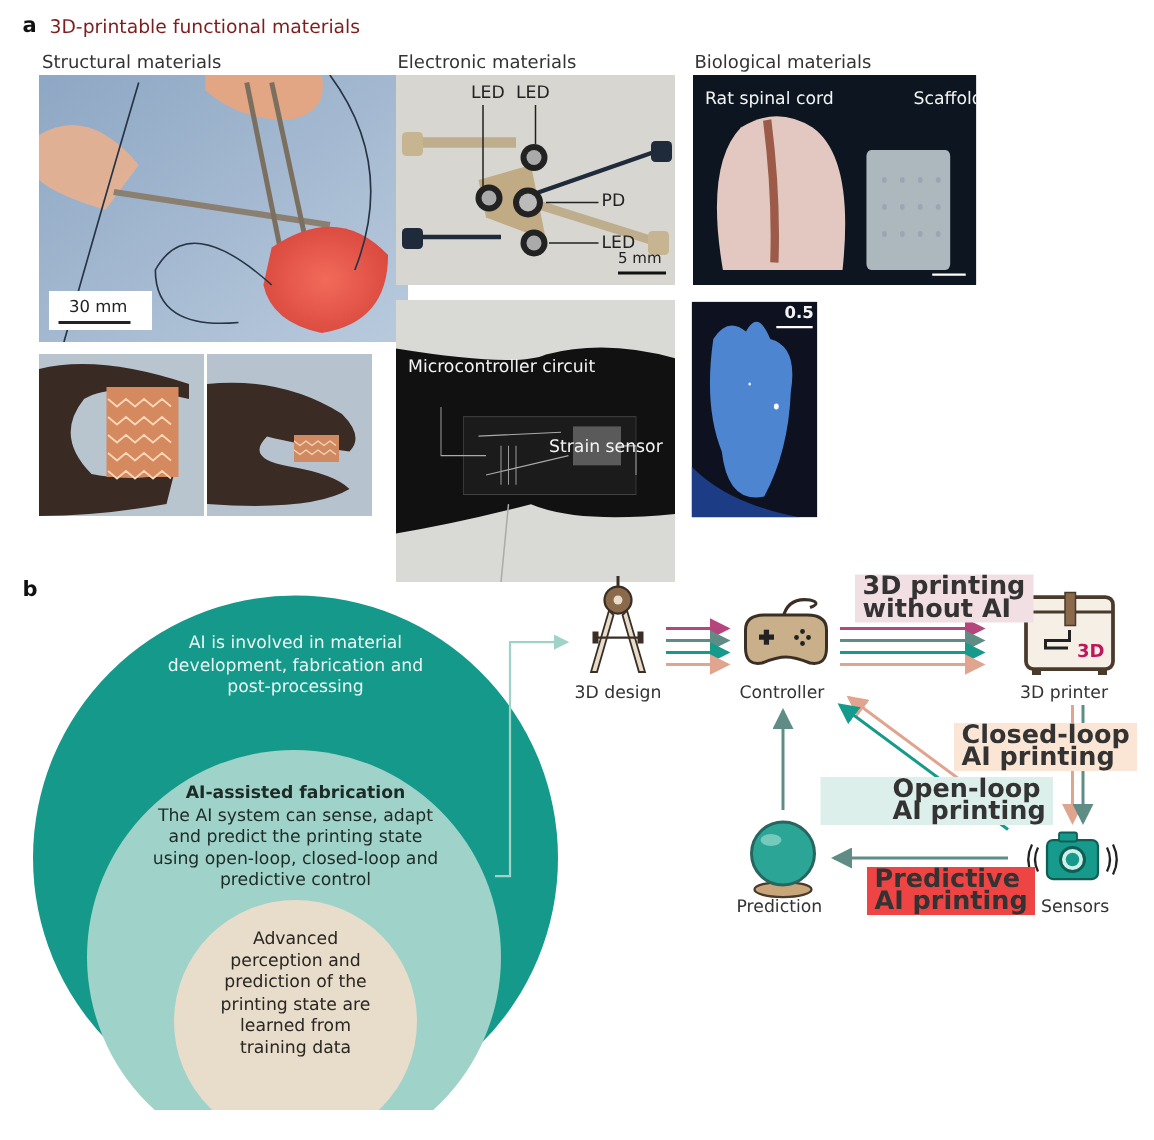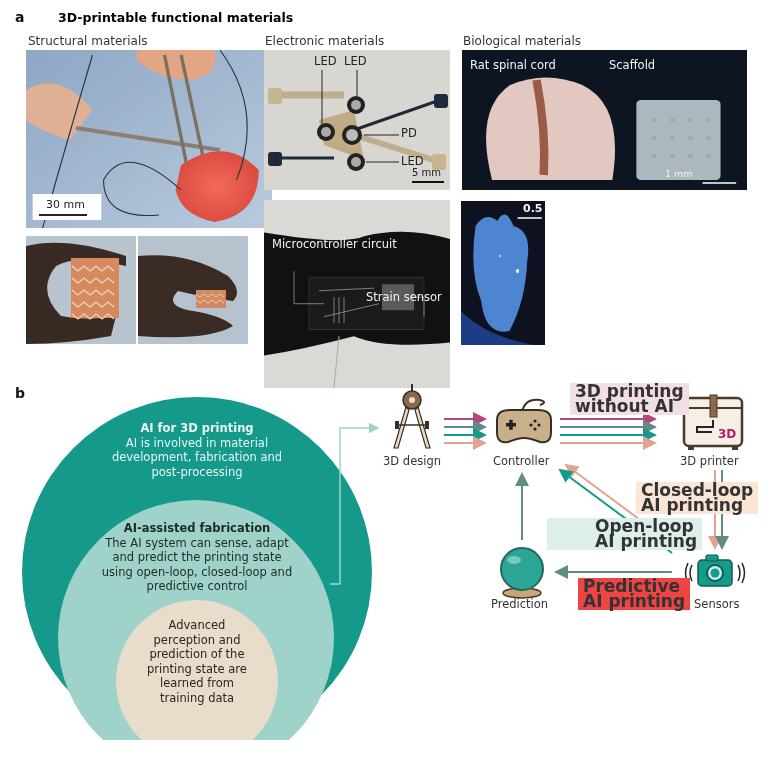--- a/index.html
+++ b/index.html
@@ -1,20 +1,20 @@
 <!DOCTYPE html>
 <html><head>
 <meta charset="utf-8">
 <style>
   html, body { margin:0; padding:0; background:#ffffff; }
   body { width:769px; height:760px; position:relative; overflow:hidden;
          font-family:"DejaVu Sans", sans-serif; color:#222; }
   .abs { position:absolute; }
   .panel-letter { font-weight:bold; font-size:14px; color:#111; }
-  .panel-title { font-weight:bold; font-size:12.5px; color:#000000;margin-left:25px; }
+  .panel-title { font-weight:normal; font-size:12.5px; color:#7f1d1d; }
   .sec-label { font-size:12px; color:#333; }
   .photo { position:absolute; overflow:hidden; }
   .photo svg { display:block; width:100%; height:100%; }
   .ptext { position:absolute; font-size:11.5px; white-space:nowrap; }
   .ptext.light { color:#f4f4f4; }
   .ptext.dark { color:#222; }
   .circle { position:absolute; border-radius:50%; }
   .ctext { position:absolute; text-align:center; font-size:11.5px; line-height:14.5px; }
   .ctext b { font-weight:bold; display:block; }
   .node-label { position:absolute; font-size:11.5px; color:#333; text-align:center; white-space:nowrap; }
@@ -132,21 +132,21 @@
       <path d="M55 70 L110 68 M60 90 L115 80 M70 75 L70 95 M75 75 L75 95 M80 75 L80 95"></path>
       <path d="M30 55 L30 80 L60 80"></path>
       <path d="M150 75 L160 75 L160 90"></path>
     </g>
     <line x1="75" y1="105" x2="70" y2="145" stroke="#aaa" stroke-width="1"></line>
   </svg>
   <div class="ptext light" style="left:8px;top:37px;">Microcontroller circuit</div>
   <div class="ptext light" style="left:102px;top:90px;">Strain sensor</div>
 </div>
 
-<div class="photo" style="left:462px;top:50px;width:285px;height:140px;">
+<div class="photo" style="left:462px;top:50px;width:189px;height:140px;">
   <svg viewBox="0 0 237 140" preserveAspectRatio="none">
     <rect width="237" height="140" fill="#0d1620"></rect>
     <path d="M25 130 Q10 60 40 35 Q70 20 100 35 Q135 55 125 130Z" fill="#e3c8c2"></path>
     <path d="M62 30 Q70 80 68 125" stroke="#8a3f2a" stroke-width="7" fill="none" opacity="0.8"></path>
     <rect x="145" y="50" width="70" height="80" rx="4" fill="#c9d3da" opacity="0.85"></rect>
     <g fill="#9aa7b2">
       <circle cx="160" cy="70" r="2"></circle>
         <circle cx="175" cy="70" r="2"></circle>
         <circle cx="190" cy="70" r="2"></circle>
         <circle cx="205" cy="70" r="2"></circle>
@@ -180,21 +180,20 @@
 
 <div class="abs panel-letter" style="left:15px;top:385px;">b</div>
 
 <div class="circle" style="left:22px;top:397px;width:350px;height:350px;background:#14998a;"></div>
 <div class="circle" style="left:58px;top:500px;width:276px;height:276px;background:#9fd2c8;"></div>
 <div class="circle" style="left:116px;top:600px;width:162px;height:162px;background:#e8dccb;"></div>
 
 <div class="abs" style="left:0;top:740px;width:400px;height:20px;background:#fff;"></div>
 
 <div class="ctext" style="left:97px;top:421px;width:200px;color:#e9f6f3;">
-  <b>AI for 3D printing</b>
   <span>AI is involved in material development, fabrication and post-processing</span>
 </div>
 <div class="ctext" style="left:100px;top:521px;width:194px;color:#1d2a28;">
   <b>AI-assisted fabrication</b>
   <span>The AI system can sense, adapt and predict the printing state using open-loop, closed-loop and predictive control</span>
 </div>
 <div class="ctext" style="left:137px;top:618px;width:120px;color:#2a2622;">
   <span>Advanced perception and prediction of the printing state are learned from training data</span>
 </div>
 

